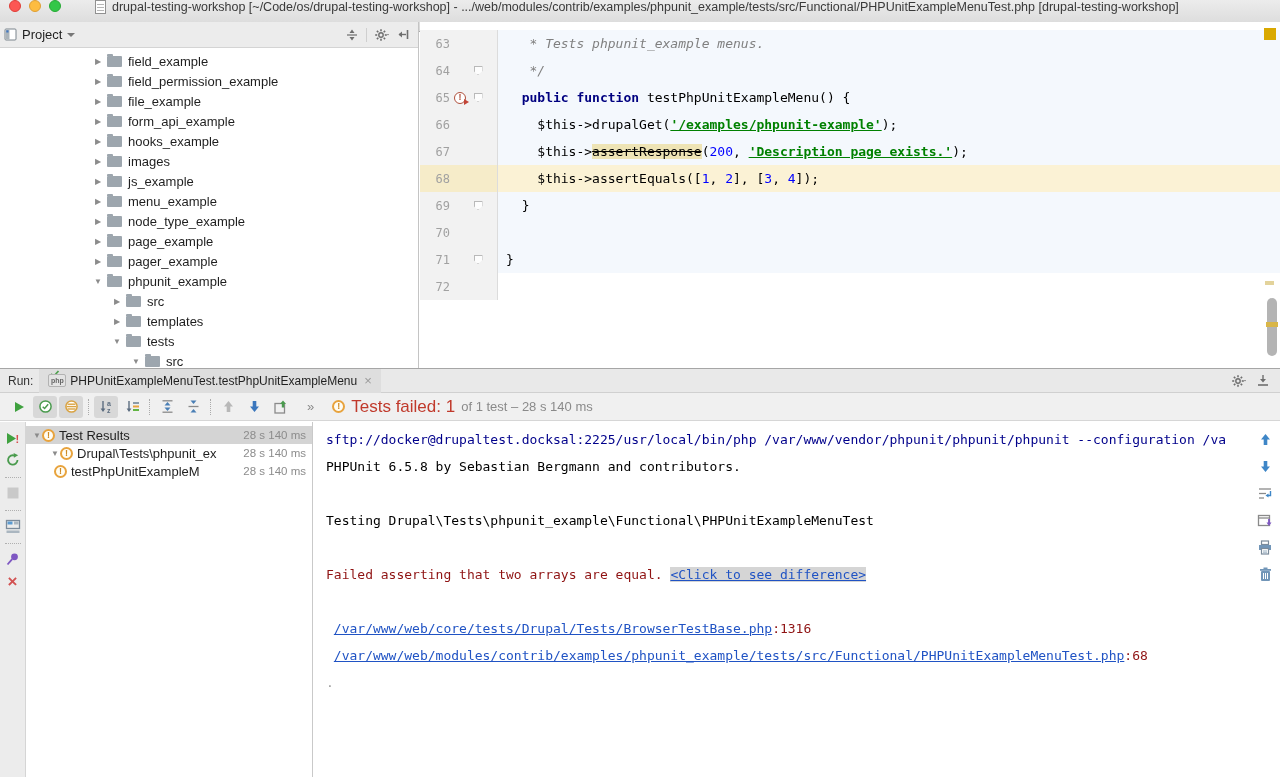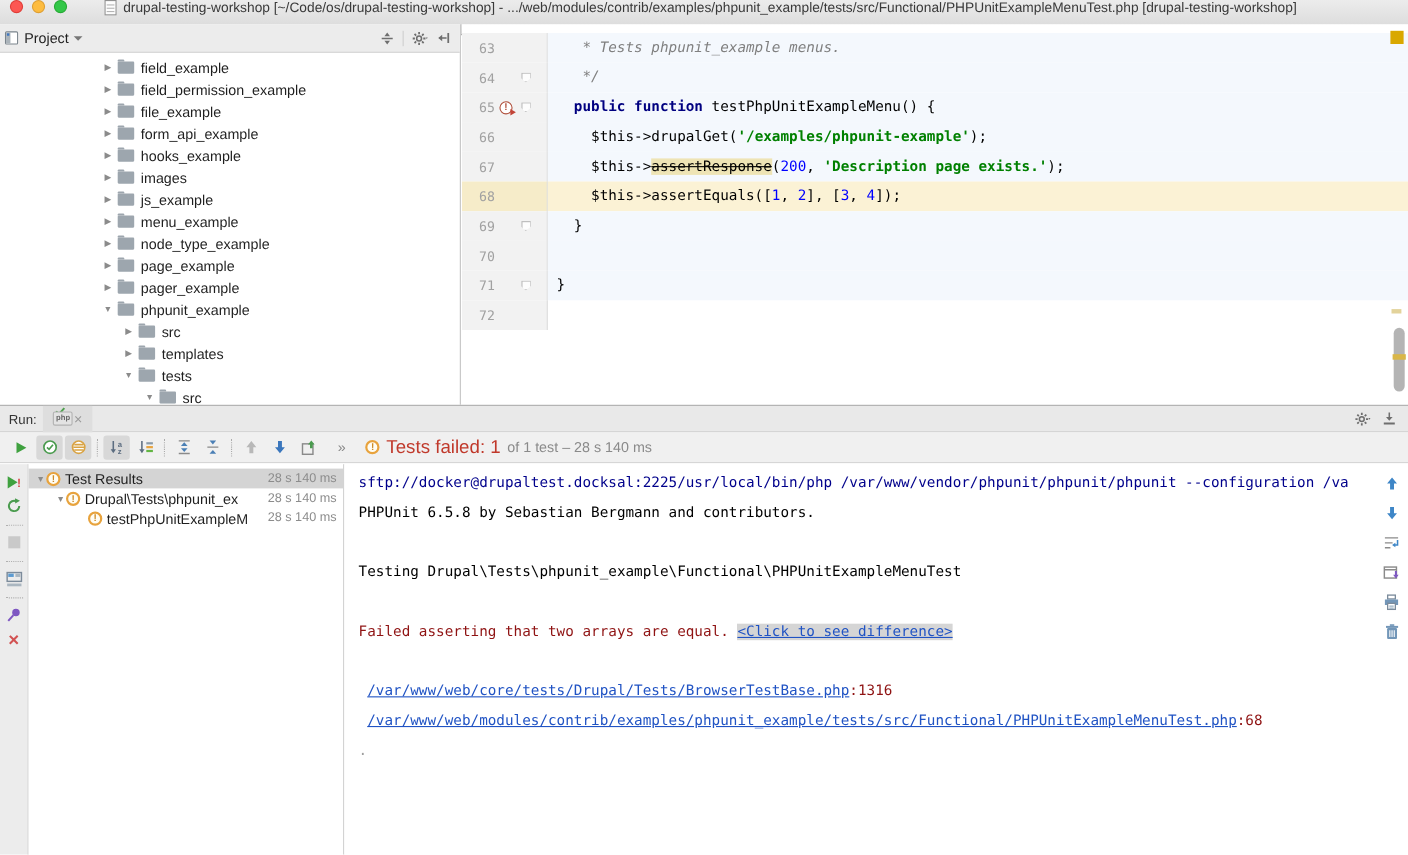--- a/index.html
+++ b/index.html
@@ -52,21 +52,21 @@
   .fail-mark::before { content:"!"; font-size:9px; font-weight:bold; color:#b0503c; line-height:1; }
   .fail-mark::after { content:""; position:absolute; right:-4px; bottom:-2px; width:0; height:0;
     border-left:5px solid #c24437; border-top:3px solid transparent; border-bottom:3px solid transparent; }
   .code-part { flex:1; height:27px; display:flex; align-items:center; padding-left:8px;
     font-family:"DejaVu Sans Mono",monospace; font-size:13px; white-space:pre; color:#000; }
   .ed-row.band .code-part { background:#f4f8fd; }
   .ed-row.caret .code-part { background:#fbf2d5; }
   .ed-row.caret .gut { background:#f6ecc9; }
   .tok-cm { color:#808080; font-style:italic; }
   .tok-kw { color:#000080; font-weight:bold; }
-  .tok-str { color:#008000; font-weight:bold; }
+  .tok-str { color:#008000; font-weight:bold;text-decoration:underline; }
   .tok-num { color:#0000ff; }
   .tok-depr { background:#eee4b5; text-decoration:line-through; }
 
   
   #stripe-top-square { position:absolute; right:4px; top:6px; width:12px; height:12px; background:#d9a800; }
   #stripe-tick { position:absolute; right:6px; top:259px; width:9px; height:4px; background:#e3d39b; }
   #ed-scroll-thumb { position:absolute; right:3px; top:276px; width:10px; height:58px; border-radius:5px; background:rgba(130,130,130,.6); }
   #ed-thumb-band { position:absolute; right:2px; top:300px; width:12px; height:5px; background:#d9b648; }
 
   
@@ -361,20 +361,21 @@
 
 <div id="runpanel">
 
   <div id="run-tabrow">
     <span id="run-label">Run:</span>
     <div id="run-tab">
       <span class="php-ico" style="position:relative;">php</span>
       <svg width="10" height="8" viewBox="0 0 10 8" style="margin-left:-16px; margin-top:-14px;">
         <polyline points="1,4 3.5,6.5 8.5,1" fill="none" stroke="#4fa14f" stroke-width="1.8"></polyline>
       </svg>
+      <span id="run-tab-title" style="margin-left:10px;">PHPUnitExampleMenuTest.testPhpUnitExampleMenu</span>
       <span id="run-tab-close">×</span>
     </div>
     <div id="run-tabrow-right">
       <span>
         <svg width="15" height="14" viewBox="0 0 15 14">
           <circle cx="7" cy="7" r="2.2" fill="none" stroke="#6e6e6e" stroke-width="1.4"></circle>
           <g stroke="#6e6e6e" stroke-width="1.6">
             <line x1="7" y1="1.2" x2="7" y2="3.2"></line>
               <line x1="7" y1="10.8" x2="7" y2="12.8"></line>
             <line x1="1.2" y1="7" x2="3.2" y2="7"></line>
@@ -523,21 +524,21 @@
           <span class="warn-ico"></span>
           <span class="t-label">Test Results</span>
           <span class="t-time">28 s 140 ms</span>
         </div>
         <div class="t-row" style="padding-left: 24px;">
           <span class="chev">▼</span>
           <span class="warn-ico"></span>
           <span class="t-label">Drupal\Tests\phpunit_ex</span>
           <span class="t-time">28 s 140 ms</span>
         </div>
-        <div class="t-row" style="padding-left: 44px;">
+        <div class="t-row" style="padding-left: 18px;">
           <span class="chev"></span>
           <span class="warn-ico"></span>
           <span class="t-label">testPhpUnitExampleM</span>
           <span class="t-time">28 s 140 ms</span>
         </div>
       </div>
 
     <div id="console">
         <div class="c-line"><span class="c-sys">sftp://docker@drupaltest.docksal:2225/usr/local/bin/php /var/www/vendor/phpunit/phpunit/phpunit --configuration /va</span></div>
         <div class="c-line"><span class="c-out">PHPUnit 6.5.8 by Sebastian Bergmann and contributors.</span></div>

